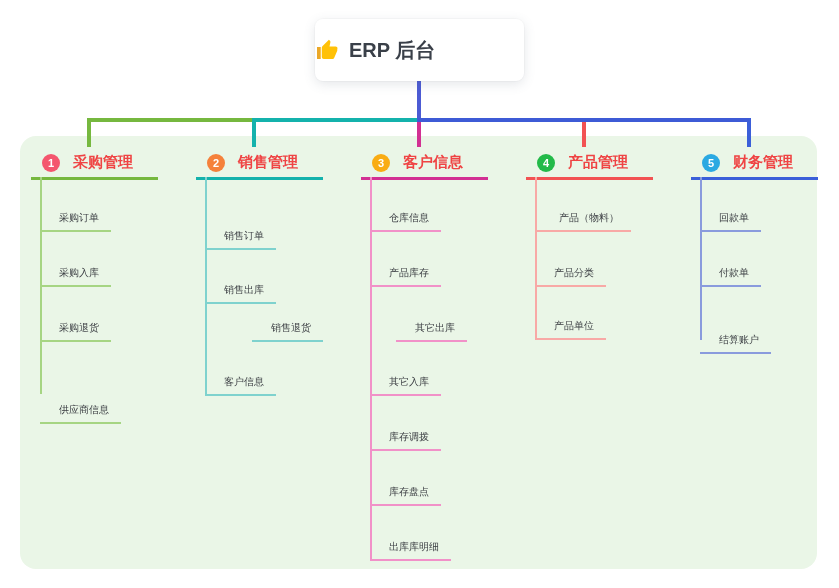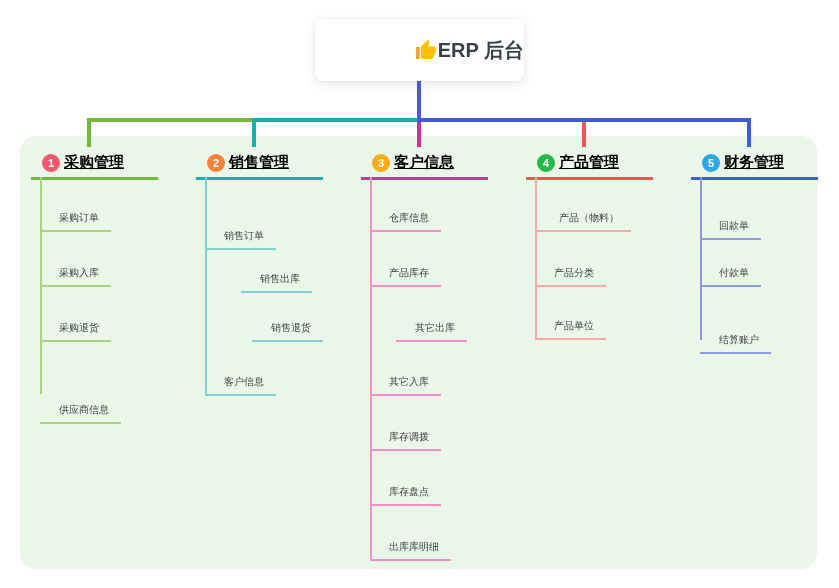--- a/index.html
+++ b/index.html
@@ -24,38 +24,38 @@
   .drop1{left:87px;background:#76B83F;}
   .drop2{left:252px;background:#14B2AC;}
   .drop3{left:417px;top:121px;height:26px;background:#D23093;z-index:1;}
   .drop4{left:582px;background:#F25253;}
   .drop5{left:747px;background:#3B5FD9;}
   
   .root-card{
     position:absolute;left:315px;top:19px;width:209px;height:62px;
     background:#ffffff;border-radius:8px;z-index:4;
     box-shadow:0 3px 12px rgba(90,100,120,.16), 0 0 0 1px rgba(0,0,0,.02);
-    display:flex;align-items:center;justify-content:flex-end;gap:0;
+    display:flex;align-items:center;justify-content:flex-start;gap:10px;
   }
   .root-card .title{font-size:20px;font-weight:600;color:#3A4049;}
   .thumb{width:24px;height:24px;flex:0 0 auto;}
   
   .branch{position:absolute;top:0;left:0;width:160px;height:588px;z-index:2;}
   .bhead{
     position:absolute;left:0;top:148px;width:116px;height:29px;
     border-bottom:3px solid var(--c);
     display:flex;align-items:center;padding-left:11px;box-sizing:content-box;
     cursor:default;
   }
   .badge{
     width:18px;height:18px;border-radius:50%;background:var(--badge);
     color:#fff;font-size:11px;font-weight:bold;line-height:18px;
     text-align:center;flex:0 0 auto;
   }
-  .blabel{margin-left:4px;font-size:15px;font-weight:600;color:#000000;white-space:nowrap;text-decoration:underline;}
+  .blabel{margin-left:13px;font-size:15px;font-weight:600;color:#ef4444;white-space:nowrap;}
   .trunk{position:absolute;left:9px;top:177px;width:2px;background:var(--cl);}
   .kid{
     position:absolute;left:9px;height:26px;
     border-bottom:2px solid var(--cl);
     padding:0 12px 0 19px;display:flex;align-items:flex-end;
     white-space:nowrap;
   }
   .kid span{font-size:10px;color:#3C3F44;margin-bottom:5px;display:block;}
 </style>
 </head>
@@ -108,21 +108,21 @@
   <div class="branch" style="left: 196px; --c: #14B2AC; --cl: #7FD2CE; --badge: #F5813B;">
     <div class="bhead">
       <span class="badge">2</span>
       <span class="blabel">销售管理</span>
     </div>
     <div class="trunk" style="height: 217px;"></div>
     <div class="kids">
         <div class="kid" style="top: 222px;">
           <span>销售订单</span>
         </div>
-        <div class="kid" style="top: 265px; margin-left: 36px;">
+        <div class="kid" style="top: 276px;">
           <span>销售出库</span>
         </div>
         <div class="kid" style="top: 314px; margin-left: 47px;">
           <span>销售退货</span>
         </div>
         <div class="kid" style="top: 368px;">
           <span>客户信息</span>
         </div>
       </div>
   </div>
@@ -177,21 +177,21 @@
       </div>
   </div>
 
   <div class="branch" style="left: 691px; --c: #3B5FD9; --cl: #8A9BDD; --badge: #2BA9E2;">
     <div class="bhead">
       <span class="badge">5</span>
       <span class="blabel">财务管理</span>
     </div>
     <div class="trunk" style="height: 163px;"></div>
     <div class="kids">
-        <div class="kid" style="top: 212px;">
+        <div class="kid" style="top: 204px;">
           <span>回款单</span>
         </div>
         <div class="kid" style="top: 259px;">
           <span>付款单</span>
         </div>
         <div class="kid" style="top: 326px;">
           <span>结算账户</span>
         </div>
       </div>
   </div>

